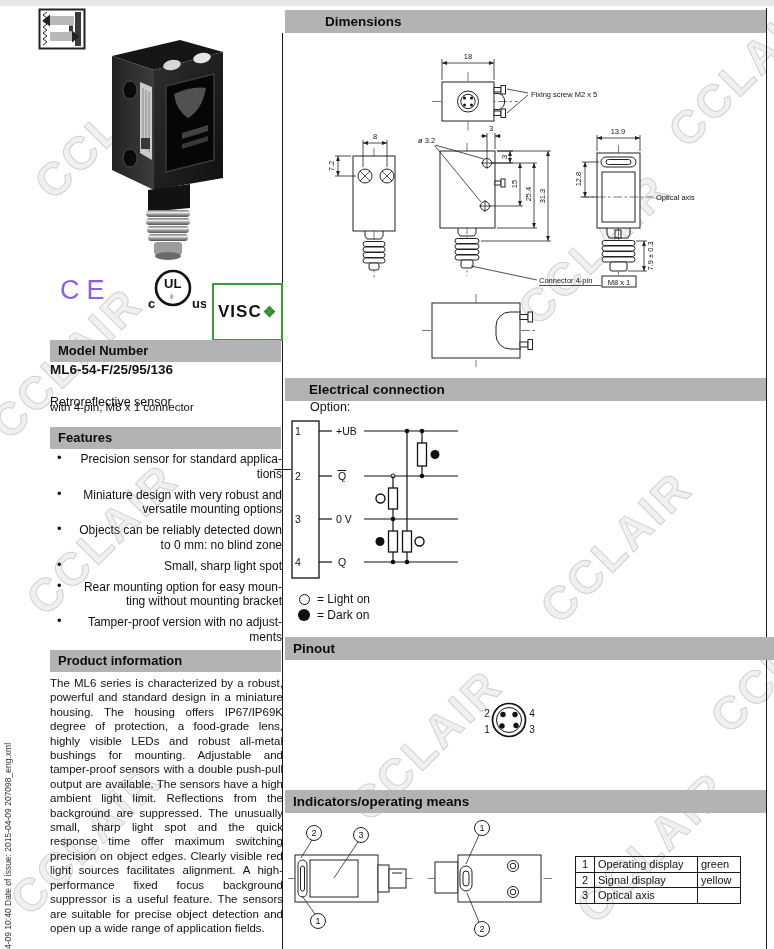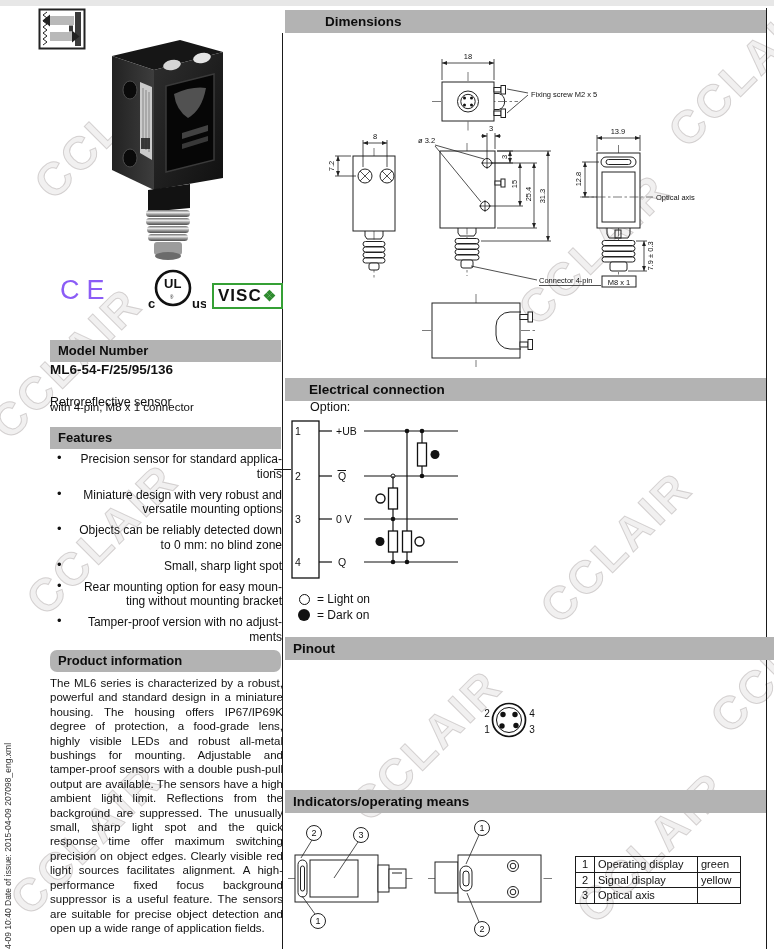--- a/index.html
+++ b/index.html
@@ -27,21 +27,21 @@
   .optlabel{font-size:12.5px;}
   .legend{position:absolute;font-size:12px;display:flex;align-items:center;gap:7px;}
   .c-open{display:inline-block;width:9px;height:9px;border:1.6px solid #111;border-radius:50%;background:#fff;}
   .c-fill{display:inline-block;width:12px;height:12px;border-radius:50%;background:#111;}
   table.ind{position:absolute;left:575px;top:856px;border-collapse:collapse;font-size:11px;}
   table.ind td{border:1px solid #1a1a1a;height:14.5px;padding:0 3px;white-space:nowrap;}
   table.ind td.no{width:12px;text-align:center;}
   table.ind td.lbl{width:96px;}
   table.ind td.val{width:36px;}
   .ce{font-size:27px;letter-spacing:7px;color:#8b5cf6;}
-  .visco{display:flex;align-items:center;border:2px solid #35a035;padding:0 4px;height:22px;
+  .visco{display:flex;align-items:center;border:2px solid #35a035;padding:16px 4px;height:22px;
          font-weight:bold;font-size:17px;letter-spacing:1px;color:#111;}
   .visco .vicon{color:#2e8b2e;font-size:15px;margin-left:1px;}
   svg text{font-family:"Liberation Sans",sans-serif;fill:#111;}
   .ln{fill:none;stroke:#222;stroke-width:1;}
   .lnw{fill:#fff;stroke:#222;stroke-width:1;}
   .cl{fill:none;stroke:#444;stroke-width:0.7;stroke-dasharray:9 2.5 2.5 2.5;}
   .dim{stroke:#222;stroke-width:0.8;fill:none;}
   .dt{font-size:7.5px;}
   .dot{fill:#111;}
   .wire{stroke:#111;stroke-width:1.2;fill:none;}
@@ -141,21 +141,21 @@
   <div class="hdr left" style="left:50px;top:427px;width:231px;">Features</div>
   <ul class="features abs" style="left:50px;top:452px;">
     <li>Precision sensor for standard applica-tions</li>
     <li>Miniature design with very robust and versatile mounting options</li>
     <li>Objects can be reliably detected down to 0 mm: no blind zone</li>
     <li>Small, sharp light spot</li>
     <li>Rear mounting option for easy moun-ting without mounting bracket</li>
     <li>Tamper-proof version with no adjust-ments</li>
   </ul>
 
-  <div class="hdr left" style="left:50px;top:650px;width:231px;border-radius:7px;">Product information</div>
+  <div class="hdr left" style="left:50px;top:650px;width:231px;">Product information</div>
   <div class="abs pinfo" style="left:50px;top:676px;">The ML6 series is characterized by a robust, powerful and standard design in a miniature housing. The housing offers IP67/IP69K degree of protection, a food-grade lens, highly visible LEDs and robust all-metal bushings for mounting. Adjustable and tamper-proof sensors with a double push-pull output are available. The sensors have a high ambient light limit. Reflections from the background are suppressed. The unusually small, sharp light spot and the quick response time offer maximum switching precision on object edges. Clearly visible red light sources facilitates alignment. A high-performance fixed focus background suppressor is a useful feature. The sensors are suitable for precise object detection and open up a wide range of application fields.</div>
 
   <div class="sidenote">4-09 10:40    Date of issue: 2015-04-09    207098_eng.xml</div>
 
   <div class="hdr" style="left:285px;top:10px;width:481px;padding-left:40px;">Dimensions</div>
 
   <svg class="abs" style="left:285px;top:36px;" width="481" height="334" viewBox="0 0 481 334">
     <defs>
       <marker id="ar" viewBox="0 0 10 10" refX="9" refY="5" markerWidth="7" markerHeight="7" orient="auto-start-reverse">
         <path d="M0,1.5 L9,5 L0,8.5 z" fill="#222"></path>

